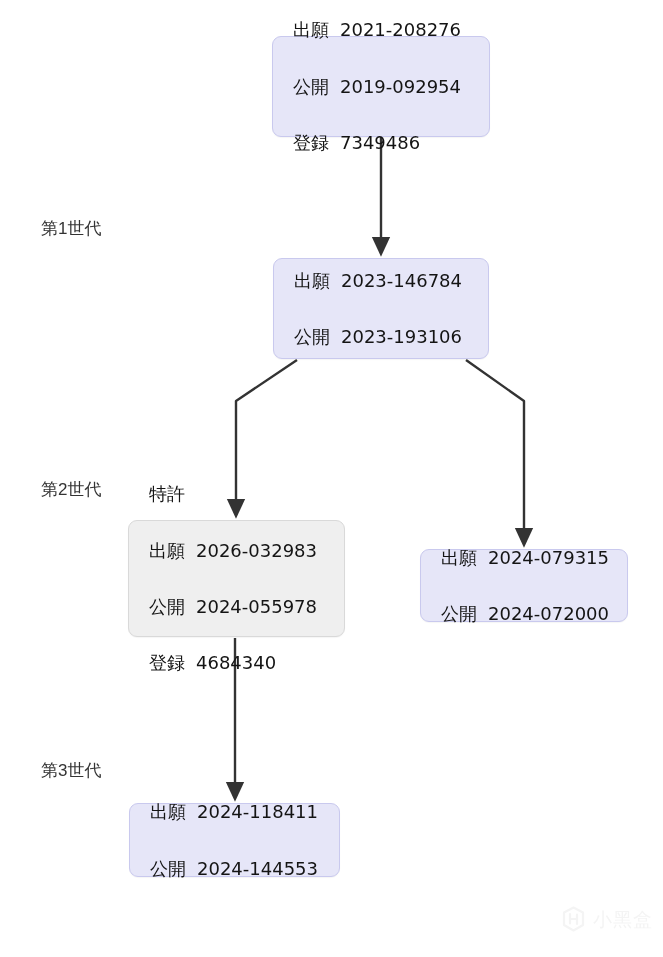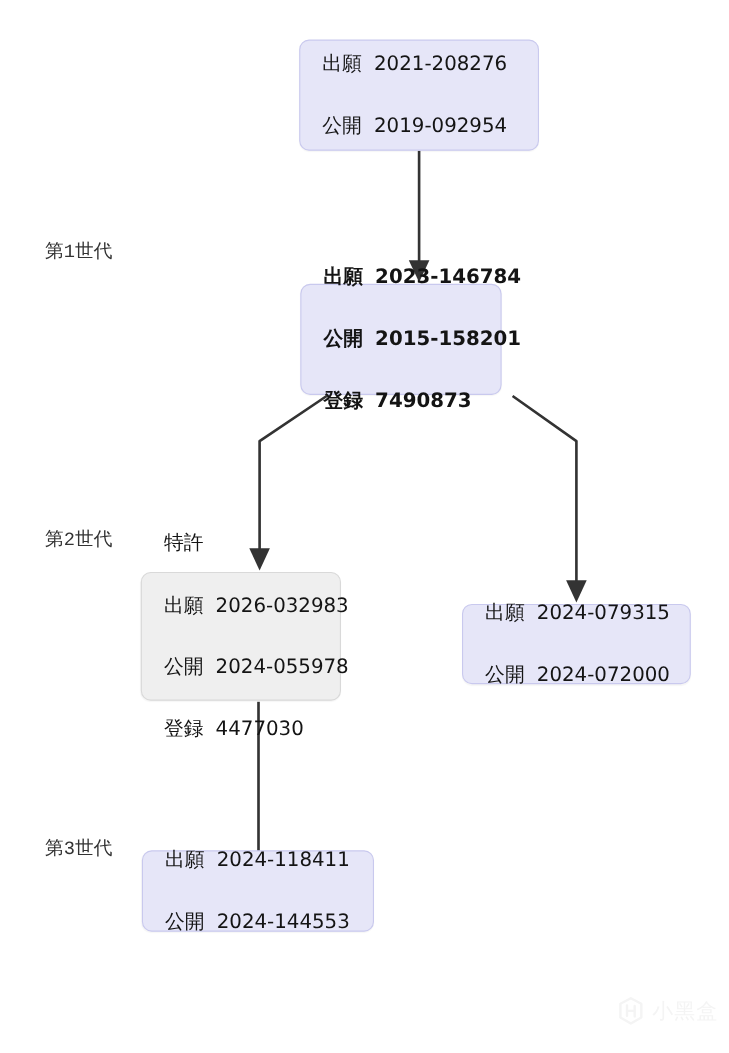--- a/index.html
+++ b/index.html
@@ -18,21 +18,21 @@
     position: absolute;
     top: 0;
     left: 0;
     width: 663px;
     height: 957px;
   }
   .gen-label {
     position: absolute;
     font-size: 17px;
     color: #333333;
-    font-family: Liberation Mono, monospace;
+    font-family: Liberation Sans, sans-serif;
     white-space: nowrap;
     letter-spacing: 0px;
   }
   #gen-1 { left: 41px; top: 217px; }
   #gen-2 { left: 41px; top: 478px; text-align: center; }
   #gen-3 { left: 41px; top: 759px; text-align: center; }
 
   .node {
     position: absolute;
     box-sizing: border-box;
@@ -56,24 +56,24 @@
     line-height: 1.30;
     white-space: pre;
     font-family: "DejaVu Sans", "Liberation Sans", sans-serif;
   }
   .node .key {
     display: inline-block;
     min-width: 47px;
   }
 
   #node-gen1-root  { left: 272px; top: 36px;  width: 218px; height: 101px; }
-  #node-gen1-child { left: 273px; top: 258px; width: 183px; height: 101px; font-weight: bold; }
-  #node-gen2-left  { left: 128px; top: 520px; width: 182px; height: 117px; }
+  #node-gen1-child { left: 273px; top: 258px; width: 216px; height: 101px; }
+  #node-gen2-left  { left: 128px; top: 520px; width: 217px; height: 117px; }
   #node-gen2-right { left: 420px; top: 549px; width: 208px; height: 73px; }
-  #node-gen3       { left: 129px; top: 773px; width: 211px; height: 74px; }
+  #node-gen3       { left: 129px; top: 803px; width: 211px; height: 74px; }
 
   #watermark {
     position: absolute;
     left: 561px;
     top: 902px;
     width: 92px;
     height: 34px;
     opacity: 1;
     display: flex;
     align-items: center;
@@ -106,33 +106,33 @@
   <path d="M235,638 L235,794" fill="none" stroke="#333333" stroke-width="2.4" marker-end="url(#arrowhead)"></path>
 </svg>
 
 <div class="gen-label" id="gen-1">第1世代</div>
 <div class="gen-label" id="gen-2">第2世代</div>
 <div class="gen-label" id="gen-3">第3世代</div>
 
 <div class="node" id="node-gen1-root">
   <div class="line"><span class="key">出願</span><span class="val">2021-208276</span></div>
   <div class="line"><span class="key">公開</span><span class="val">2019-092954</span></div>
+  <div class="line"><span class="key">登録</span><span class="val">7349486</span></div>
 </div>
 
 <div class="node" id="node-gen1-child">
   <div class="line"><span class="key">出願</span><span class="val">2023-146784</span></div>
-  <div class="line"><span class="key">公開</span><span class="val">2015-158201</span></div>
-  <div class="line"><span class="key">登録</span><span class="val">7490873</span></div>
+  <div class="line"><span class="key">公開</span><span class="val">2023-193106</span></div>
 </div>
 
 <div class="node gray" id="node-gen2-left">
   <div class="line">特許</div>
   <div class="line"><span class="key">出願</span><span class="val">2026-032983</span></div>
   <div class="line"><span class="key">公開</span><span class="val">2024-055978</span></div>
-  <div class="line"><span class="key">登録</span><span class="val">4477030</span></div>
+  <div class="line"><span class="key">登録</span><span class="val">4684340</span></div>
 </div>
 
 <div class="node" id="node-gen2-right">
   <div class="line"><span class="key">出願</span><span class="val">2024-079315</span></div>
   <div class="line"><span class="key">公開</span><span class="val">2024-072000</span></div>
 </div>
 
 <div class="node" id="node-gen3">
   <div class="line"><span class="key">出願</span><span class="val">2024-118411</span></div>
   <div class="line"><span class="key">公開</span><span class="val">2024-144553</span></div>

